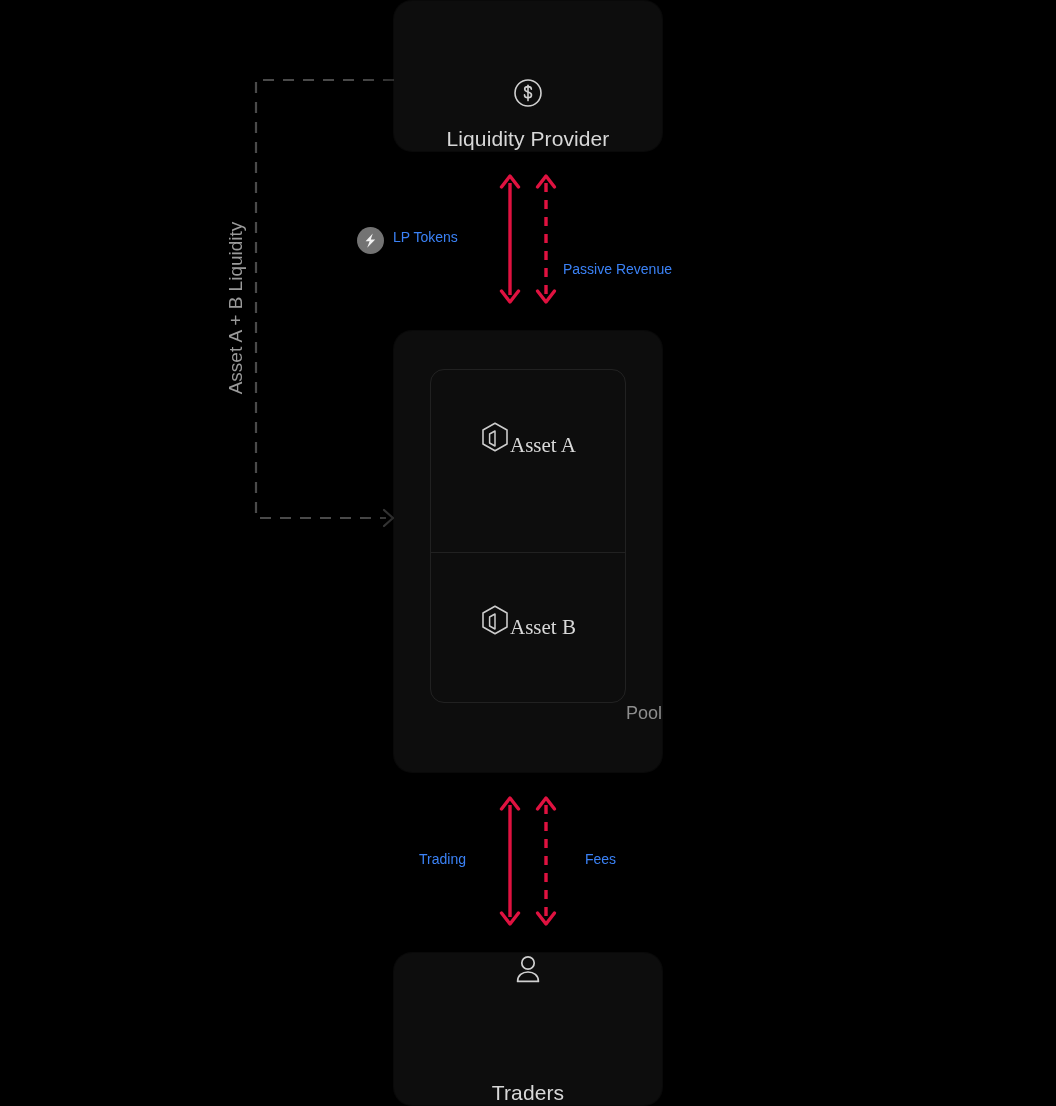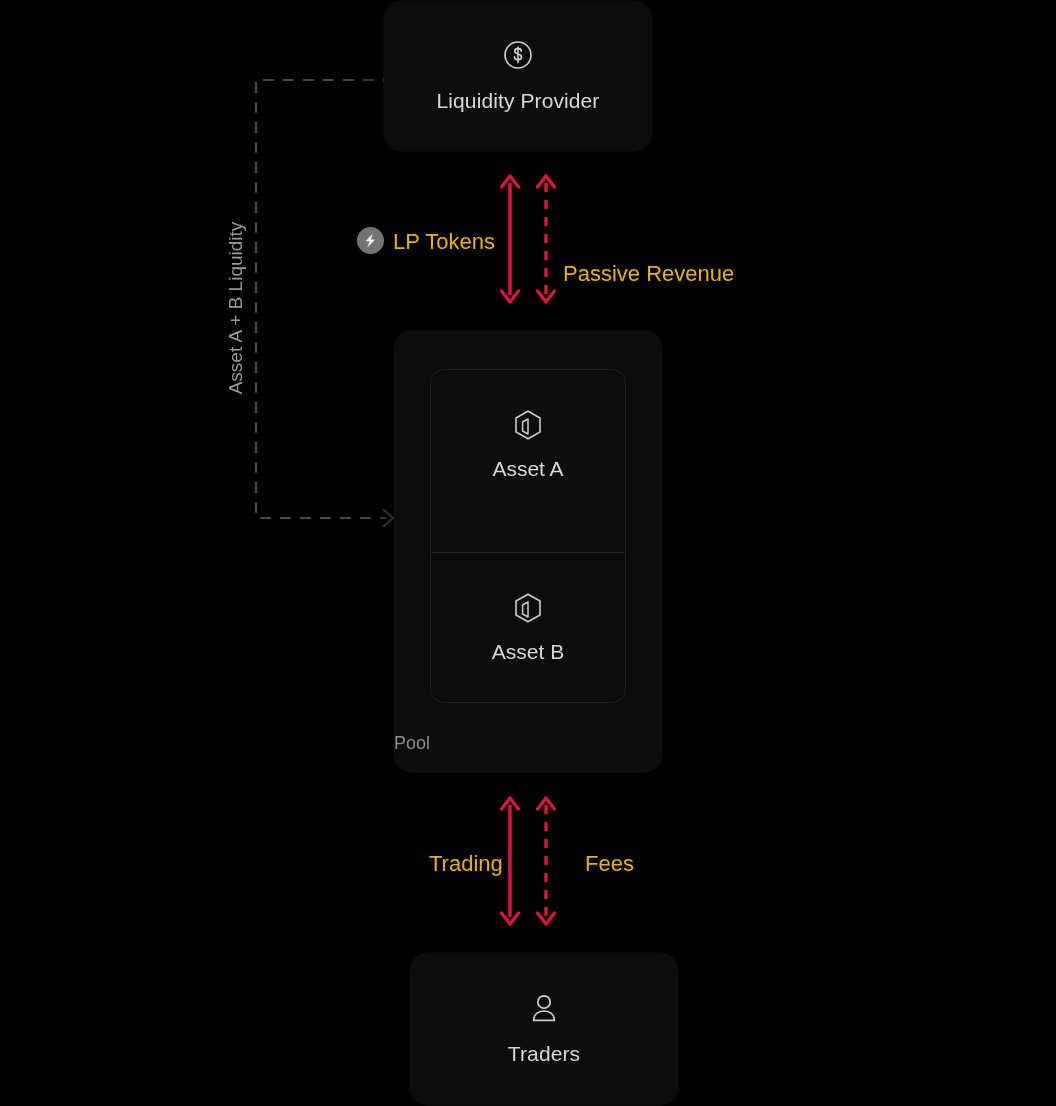--- a/index.html
+++ b/index.html
@@ -40,32 +40,34 @@
   .node-label {
     color: #d8d8d8;
     font-size: 21px;
     letter-spacing: 0.1px;
     text-align: center;
     white-space: nowrap;
   }
 
   
   #liquidity-provider {
-    left: 384px;
+    left: 394px;
     top: 1px;
     width: 268px;
     height: 150px;
+    justify-content: flex-end;
   }
 
   
   #traders {
-    left: 410px;
+    left: 394px;
     top: 953px;
     width: 268px;
     height: 152px;
+    justify-content: space-between;
   }
 
   
   #pool {
     left: 394px;
     top: 331px;
     width: 268px;
     height: 441px;
     justify-content: flex-start;
     padding-top: 38px;
@@ -73,70 +75,70 @@
   .pool-inner {
     width: 196px;
     border: 1px solid rgba(255,255,255,0.085);
     border-radius: 14px;
     box-sizing: border-box;
     overflow: hidden;
   }
   .asset-cell {
     height: 150px;
     display: flex;
-    flex-direction: column;
+    flex-direction: row;
     align-items: center;
     justify-content: center;
     box-sizing: border-box;
+    font-family: Liberation Serif, serif;
   }
   .asset-cell + .asset-cell {
     border-top: 1px solid rgba(255,255,255,0.085);
     margin-top: 32px;
   }
   .asset-icon {
     line-height: 0;
     margin-bottom: 16px;
   }
   .asset-label {
     color: #d8d8d8;
     font-size: 21px;
     white-space: nowrap;
   }
   .pool-caption {
-    margin-top: 30px;
     color: #8d8d8d;
     font-size: 18px;
-    text-align: left;
+    text-align: right;
     width: 100%;
   }
 
   
   .flow-arrow {
     position: absolute;
     line-height: 0;
   }
 
   
   .flow-label {
     position: absolute;
-    color: #eab308;
-    font-size: 22px;
+    color: #3b82f6;
+    font-size: 14px;
     white-space: nowrap;
   }
   #lp-tokens-label {
     left: 393px;
     top: 229px;
   }
   #passive-revenue-label {
     left: 563px;
     top: 229px;
     margin-top: 32px;
   }
   #trading-label {
-    left: 429px;
+    left: 419px;
     top: 851px;
     text-align: center;
   }
   #fees-label {
     left: 585px;
     top: 851px;
   }
   #lp-token-badge {
     position: absolute;
     left: 357px;

